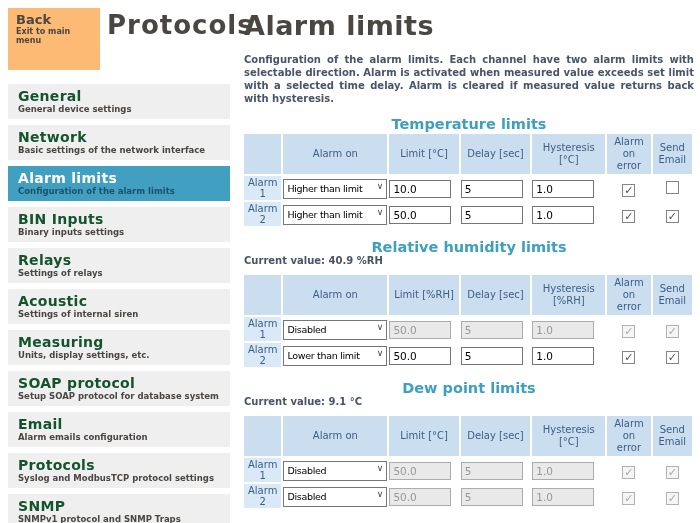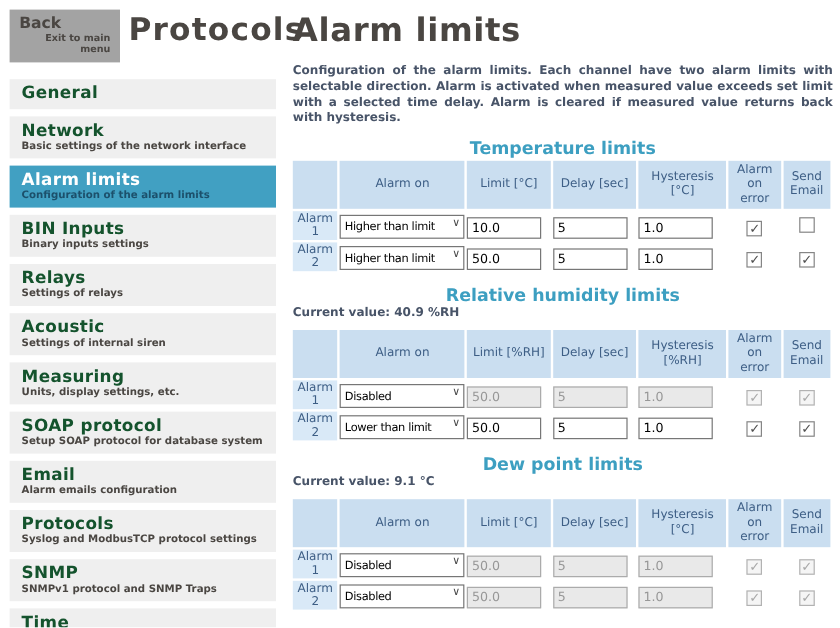--- a/index.html
+++ b/index.html
@@ -2,23 +2,23 @@
 <html><head>
 <meta charset="utf-8">
 <style>
   * { margin:0; padding:0; box-sizing:border-box; }
   html,body { background:#ffffff; }
   body { font-family:"DejaVu Sans","Liberation Sans",sans-serif; }
   .page { position:relative; width:700px; height:523px; background:#ffffff; overflow:hidden; }
 
   
   .sidebar { position:absolute; left:8px; top:8px; width:222px; }
-  .back-box { width:92px; background:#a3a3a3; padding:5px 8px 7px; cursor:pointer; }
+  .back-box { width:92px; background:#fdba74; padding:5px 8px 25px; cursor:pointer; }
   .back-title { font-size:13px; font-weight:bold; color:#4a4642; line-height:14px; }
-  .back-sub { font-size:8px; font-weight:bold; color:#4a4642; line-height:9px;text-align:right; }
+  .back-sub { font-size:8px; font-weight:bold; color:#4a4642; line-height:9px; }
   .settings-title { position:absolute; left:99px; top:2px; font-size:26px; font-weight:bold; color:#4a4642; letter-spacing:1px; }
   .menu { margin-top:14px; }
   .side-item { background:#efefef; padding:4px 10px 5px; margin-bottom:6px; cursor:pointer; }
   .si-title { font-size:14px; font-weight:bold; color:#14532d; line-height:16px; letter-spacing:0.3px; }
   .si-sub { font-size:8.5px; font-weight:bold; color:#4a4642; line-height:10px; }
   .side-item.active { background:#41a0c2; }
   .side-item.active .si-title { color:#ffffff; }
   .side-item.active .si-sub { color:#1c506b; }
 
   
@@ -55,20 +55,21 @@
   <div class="sidebar">
     <div class="back-box">
       <div class="back-title">Back</div>
       <div class="back-sub">Exit to main menu</div>
     </div>
     <div class="settings-title">Protocols</div>
 
     <div class="menu">
       <div class="side-item">
         <div class="si-title">General</div>
+        <div class="si-sub">General device settings</div>
       </div>
       <div class="side-item">
         <div class="si-title">Network</div>
         <div class="si-sub">Basic settings of the network interface</div>
       </div>
       <div class="side-item active">
         <div class="si-title">Alarm limits</div>
         <div class="si-sub">Configuration of the alarm limits</div>
       </div>
       <div class="side-item">

